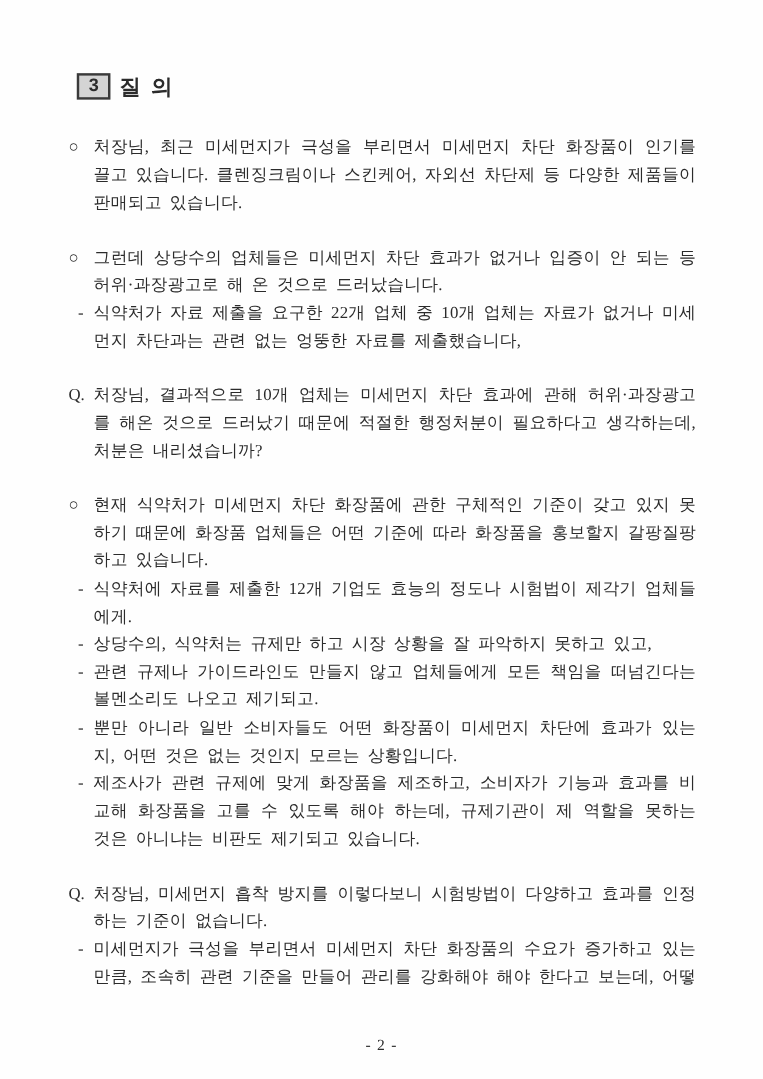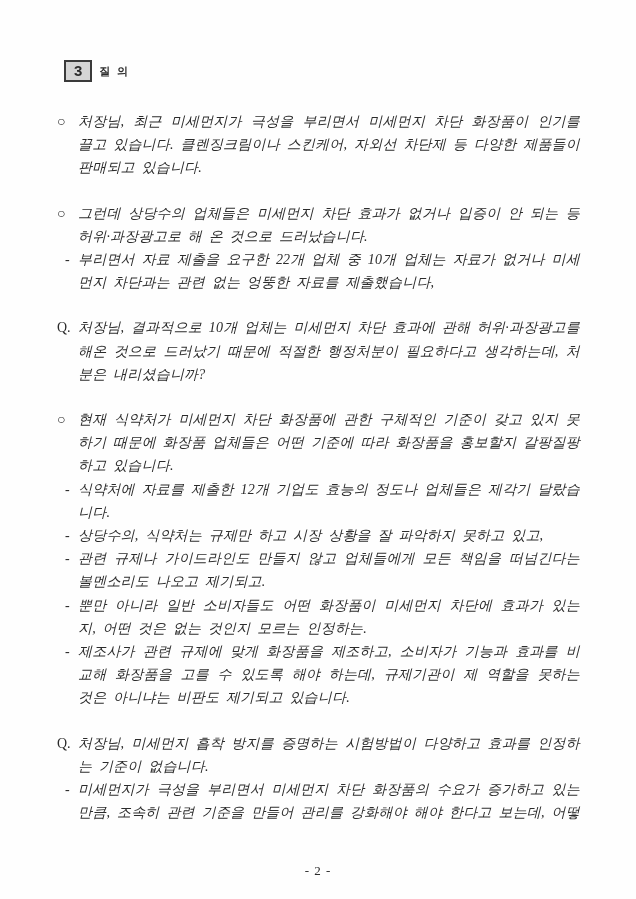--- a/index.html
+++ b/index.html
@@ -32,21 +32,21 @@
     background: var(--box-bg, #d4d4d4);
     border: 2px solid var(--box-border, #3a3a3a);
     font-family: "Liberation Sans", "DejaVu Sans", sans-serif;
     font-weight: bold;
     font-size: 15px;
     line-height: 16px;
     padding: 1px 8px;
   }
   .section-title {
     font-weight: bold;
-    font-size: 11px;
+    font-size: 18px;
     letter-spacing: 2px;
   }
   .content {
     font-size: 14px;
   }
   .group + .group {
     margin-top: 22px;
   }
   .para {
     display: flex;
@@ -57,21 +57,20 @@
     box-sizing: border-box;
   }
   .para.sub .marker {
     padding-left: 8px;
   }
   .text {
     flex: 1;
     text-align: justify;
     word-spacing: 3px;
     letter-spacing: 0.2px;
-    font-style: italic;
   }
   
   .group:last-child .para:last-child .text {
     text-align-last: justify;
   }
   .page-number {
     position: absolute;
     left: 0;
     bottom: 20px;
     width: 100%;
@@ -98,59 +97,59 @@
           <span class="text">처장님, 최근 미세먼지가 극성을 부리면서 미세먼지 차단 화장품이 인기를 끌고 있습니다. 클렌징크림이나 스킨케어, 자외선 차단제 등 다양한 제품들이 판매되고 있습니다.</span>
         </div>
       </div>
       <div class="group">
         <div class="para">
           <span class="marker">○</span>
           <span class="text">그런데 상당수의 업체들은 미세먼지 차단 효과가 없거나 입증이 안 되는 등 허위·과장광고로 해 온 것으로 드러났습니다.</span>
         </div>
         <div class="para sub">
           <span class="marker">-</span>
-          <span class="text">부리면서 자료 제출을 요구한 22개 업체 중 10개 업체는 자료가 없거나 미세먼지 차단과는 관련 없는 엉뚱한 자료를 제출했습니다,</span>
+          <span class="text">식약처가 자료 제출을 요구한 22개 업체 중 10개 업체는 자료가 없거나 미세먼지 차단과는 관련 없는 엉뚱한 자료를 제출했습니다,</span>
         </div>
       </div>
       <div class="group">
         <div class="para">
           <span class="marker">Q.</span>
           <span class="text">처장님, 결과적으로 10개 업체는 미세먼지 차단 효과에 관해 허위·과장광고를 해온 것으로 드러났기 때문에 적절한 행정처분이 필요하다고 생각하는데, 처분은 내리셨습니까?</span>
         </div>
       </div>
       <div class="group">
         <div class="para">
           <span class="marker">○</span>
           <span class="text">현재 식약처가 미세먼지 차단 화장품에 관한 구체적인 기준이 갖고 있지 못하기 때문에 화장품 업체들은 어떤 기준에 따라 화장품을 홍보할지 갈팡질팡하고 있습니다.</span>
         </div>
         <div class="para sub">
           <span class="marker">-</span>
-          <span class="text">식약처에 자료를 제출한 12개 기업도 효능의 정도나 업체들은 제각기 달랐습니다.</span>
+          <span class="text">식약처에 자료를 제출한 12개 기업도 효능의 정도나 시험법이 제각기 업체들에게.</span>
         </div>
         <div class="para sub">
           <span class="marker">-</span>
           <span class="text">상당수의, 식약처는 규제만 하고 시장 상황을 잘 파악하지 못하고 있고,</span>
         </div>
         <div class="para sub">
           <span class="marker">-</span>
           <span class="text">관련 규제나 가이드라인도 만들지 않고 업체들에게 모든 책임을 떠넘긴다는 볼멘소리도 나오고 제기되고.</span>
         </div>
         <div class="para sub">
           <span class="marker">-</span>
-          <span class="text">뿐만 아니라 일반 소비자들도 어떤 화장품이 미세먼지 차단에 효과가 있는지, 어떤 것은 없는 것인지 모르는 인정하는.</span>
+          <span class="text">뿐만 아니라 일반 소비자들도 어떤 화장품이 미세먼지 차단에 효과가 있는지, 어떤 것은 없는 것인지 모르는 상황입니다.</span>
         </div>
         <div class="para sub">
           <span class="marker">-</span>
           <span class="text">제조사가 관련 규제에 맞게 화장품을 제조하고, 소비자가 기능과 효과를 비교해 화장품을 고를 수 있도록 해야 하는데, 규제기관이 제 역할을 못하는 것은 아니냐는 비판도 제기되고 있습니다.</span>
         </div>
       </div>
       <div class="group">
         <div class="para">
           <span class="marker">Q.</span>
-          <span class="text">처장님, 미세먼지 흡착 방지를 증명하는 시험방법이 다양하고 효과를 인정하는 기준이 없습니다.</span>
+          <span class="text">처장님, 미세먼지 흡착 방지를 이렇다보니 시험방법이 다양하고 효과를 인정하는 기준이 없습니다.</span>
         </div>
         <div class="para sub">
           <span class="marker">-</span>
           <span class="text">미세먼지가 극성을 부리면서 미세먼지 차단 화장품의 수요가 증가하고 있는 만큼, 조속히 관련 기준을 만들어 관리를 강화해야 해야 한다고 보는데, 어떻</span>
         </div>
       </div>
     </div>
 
   <div class="page-number">- 2 -</div>
 </div>

